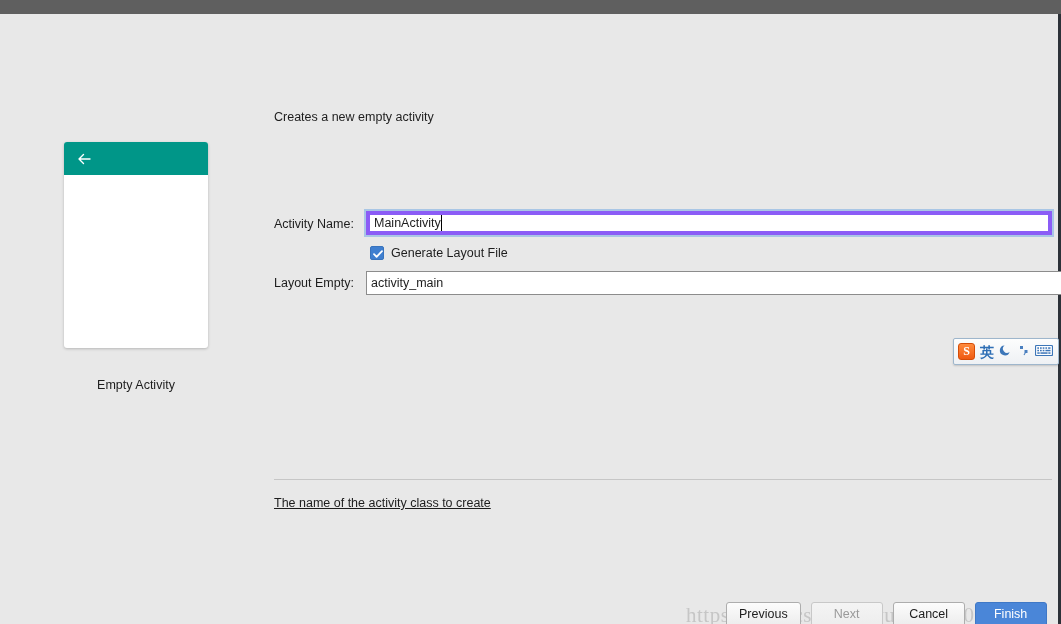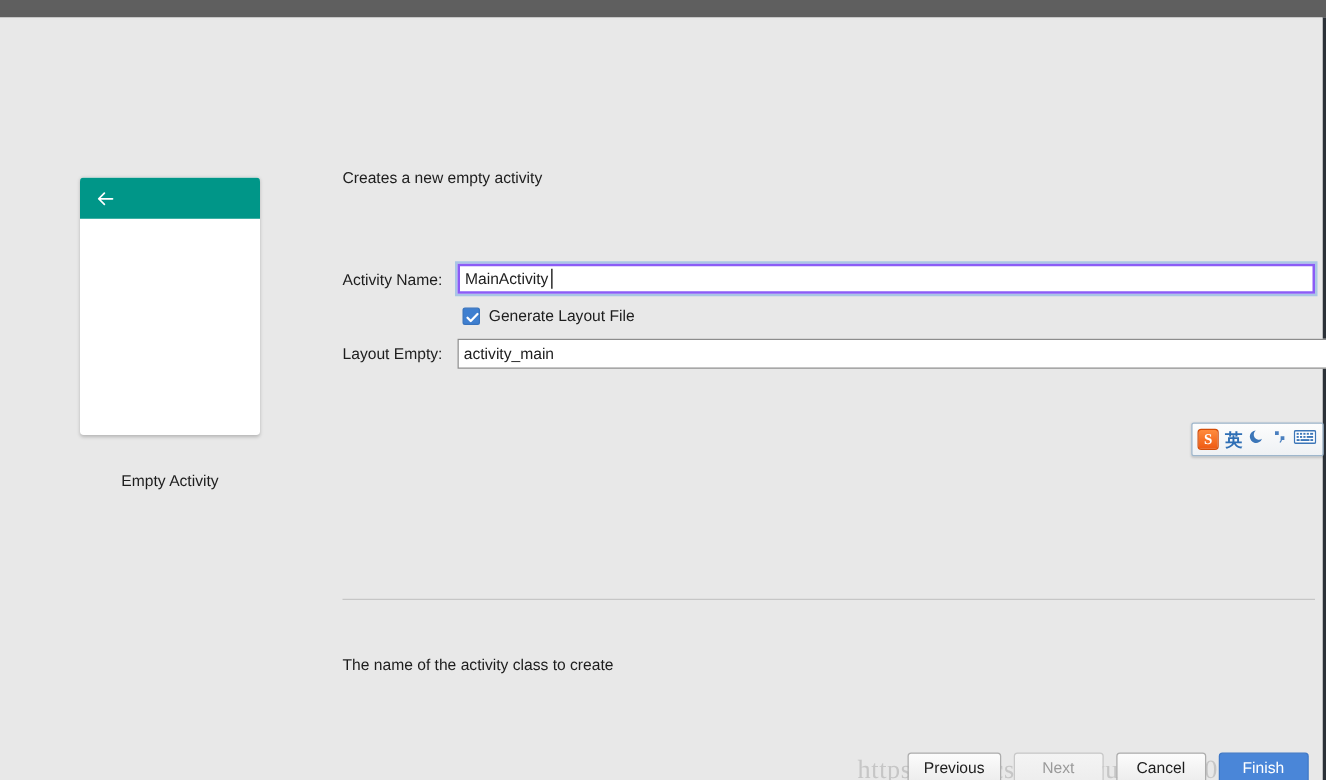--- a/index.html
+++ b/index.html
@@ -52,21 +52,21 @@
   #preview-label {
     position: absolute; left: 0; top: 364px;
     width: 272px;
     text-align: center;
     font-size: 12.5px;
     color: #1d1d1d;
   }
 
   
   #description {
-    position: absolute; left: 274px; top: 121px;
+    position: absolute; left: 274px; top: 96px;
     font-size: 12.5px;
     color: #1d1d1d;
   }
 
   
   .field-label {
     position: absolute;
     font-size: 12.5px;
     color: #1d1d1d;
     text-align: left;
@@ -79,21 +79,21 @@
     height: 24px;
     background: #ffffff;
     font-family: "Liberation Sans", sans-serif;
     font-size: 12.5px;
     color: #1d1d1d;
     padding: 0 4px;
     outline: none;
   }
   #input-activity-name {
     left: 366px; top: 197px; width: 686px;
-    border: 2px solid #8b5cf6;
+    border: 4px solid #8b5cf6;
     box-shadow: 0 0 0 2px rgba(100,160,225,0.48);
     caret-color: #000;
   }
   #input-layout-name {
     left: 366px; top: 257px; width: 736px;
     border: 1px solid #8c8c8c;
   }
   #caret {
     position: absolute;
     left: 441px; top: 201px;
@@ -145,22 +145,22 @@
   }
   .ime-ico { flex: 0 0 auto; }
 
   
   #separator {
     position: absolute; left: 274px; top: 465px;
     width: 778px; height: 1px;
     background: #c6c6c6;
   }
   #help-text {
-    position: absolute; left: 274px; top: 511px;
-    font-size: 12.5px; color: #1d1d1d;
+    position: absolute; left: 274px; top: 482px;
+    font-size: 12.5px; color: #1d1d1d; text-decoration: underline;
   }
 
   
   #button-bar {
     position: absolute; left: 726px; top: 588px;
     display: flex; align-items: center; gap: 10px;
   }
   .btn {
     height: 25px;
     min-width: 72px;

